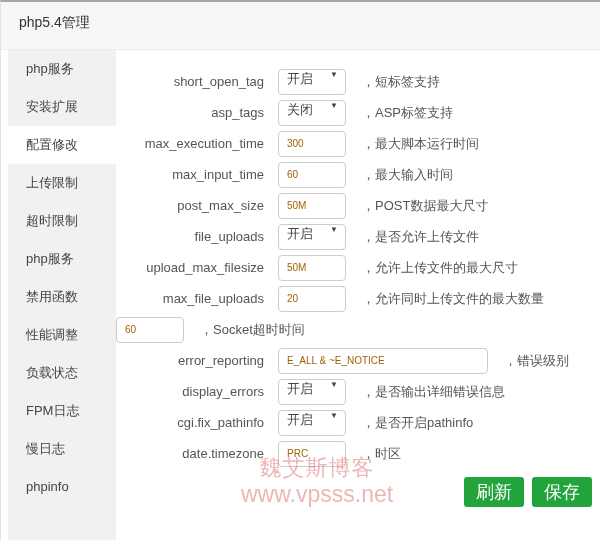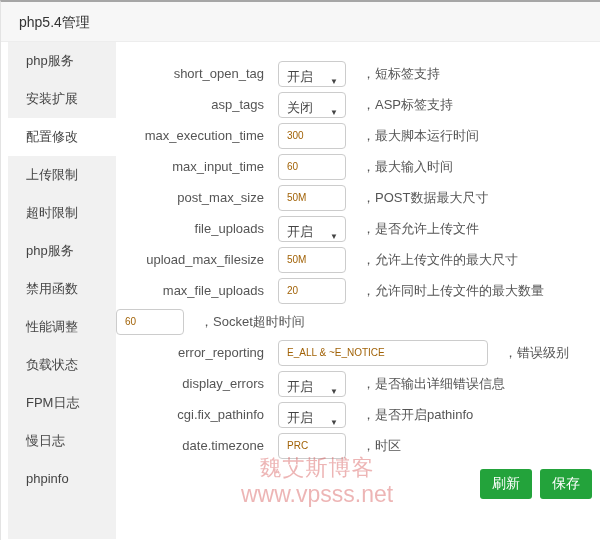--- a/index.html
+++ b/index.html
@@ -4,21 +4,21 @@
 <style>
   * { box-sizing: border-box; margin: 0; padding: 0; }
   html, body { width: 600px; height: 540px; }
   body { font-family: "Liberation Sans", "DejaVu Sans", sans-serif; background: #fff; }
   .page {
     width: 600px; height: 540px; position: relative; overflow: hidden;
     background: #fff; border-top: 2px solid #a6a6a6; border-left: 1px solid #e3e3e3;
     color: #444;
   }
   .header {
-    height: 40px; line-height: 40px; background: #f7f7f7;
+    height: 48px; line-height: 40px; background: #f7f7f7;
     padding-left: 18px; font-size: 14px; color: #333;
     border-bottom: 1px solid #ededed;
   }
   .body { display: flex; height: 497px; margin-left: 7px; }
   .sidebar { width: 108px; background: #f1f1f1; flex: none; }
   .side-item {
     height: 38px; line-height: 38px; padding-left: 18px;
     font-size: 13px; color: #444; cursor: pointer; white-space: nowrap;
   }
   .side-item.active { background: #fff; }
@@ -26,37 +26,37 @@
   .row { display: flex; align-items: center; height: 31px; gap: 8px; }
   .flabel {
     width: 154px; flex: none; text-align: right; padding-right: 6px;
     font-size: 13px; color: #555; white-space: nowrap;
   }
   .ctl {
     height: 26px; border: 1px solid #ccc; border-radius: 4px; background: #fff;
     flex: none;
   }
   .select {
-    width: 68px; display: flex; align-items: flex-end;
+    width: 68px; display: flex; align-items: flex-start;
     padding: 0 7px 0 8px; font-size: 13px; color: #444; cursor: pointer;
   }
   .select .arrow { margin-left: auto; font-size: 8px; color: #444; }
   input.input {
     width: 68px; padding: 0 8px; font-size: 10px; color: #a16207;
     outline: none; font-family: inherit;
   }
   input.input.wide { width: 210px; }
   .desc { margin-left: 8px; font-size: 13px; color: #555; white-space: nowrap; }
   .btnbar {
     display: flex; justify-content: flex-end; align-items: center;
     margin-top: 8px; padding-right: 8px; gap: 8px;
   }
   .btn {
     height: 30px; padding: 0 12px; border: none; border-radius: 3px;
-    background: #23a33b; color: #fff; font-size: 14px; cursor: pointer;
+    background: #23a33b; color: #fff; font-size: 18px; cursor: pointer;
     font-family: inherit;
   }
   .watermark {
     position: absolute; left: 220px; top: 452px; z-index: 5;
     pointer-events: none; text-align: center;
     color: rgba(214, 92, 92, 0.45); line-height: 27px; white-space: nowrap; margin-left: 20px;
   }
   .watermark .l1 { font-size: 22px; letter-spacing: 1px; }
   .watermark .l2 { font-size: 23px; }
 </style>

